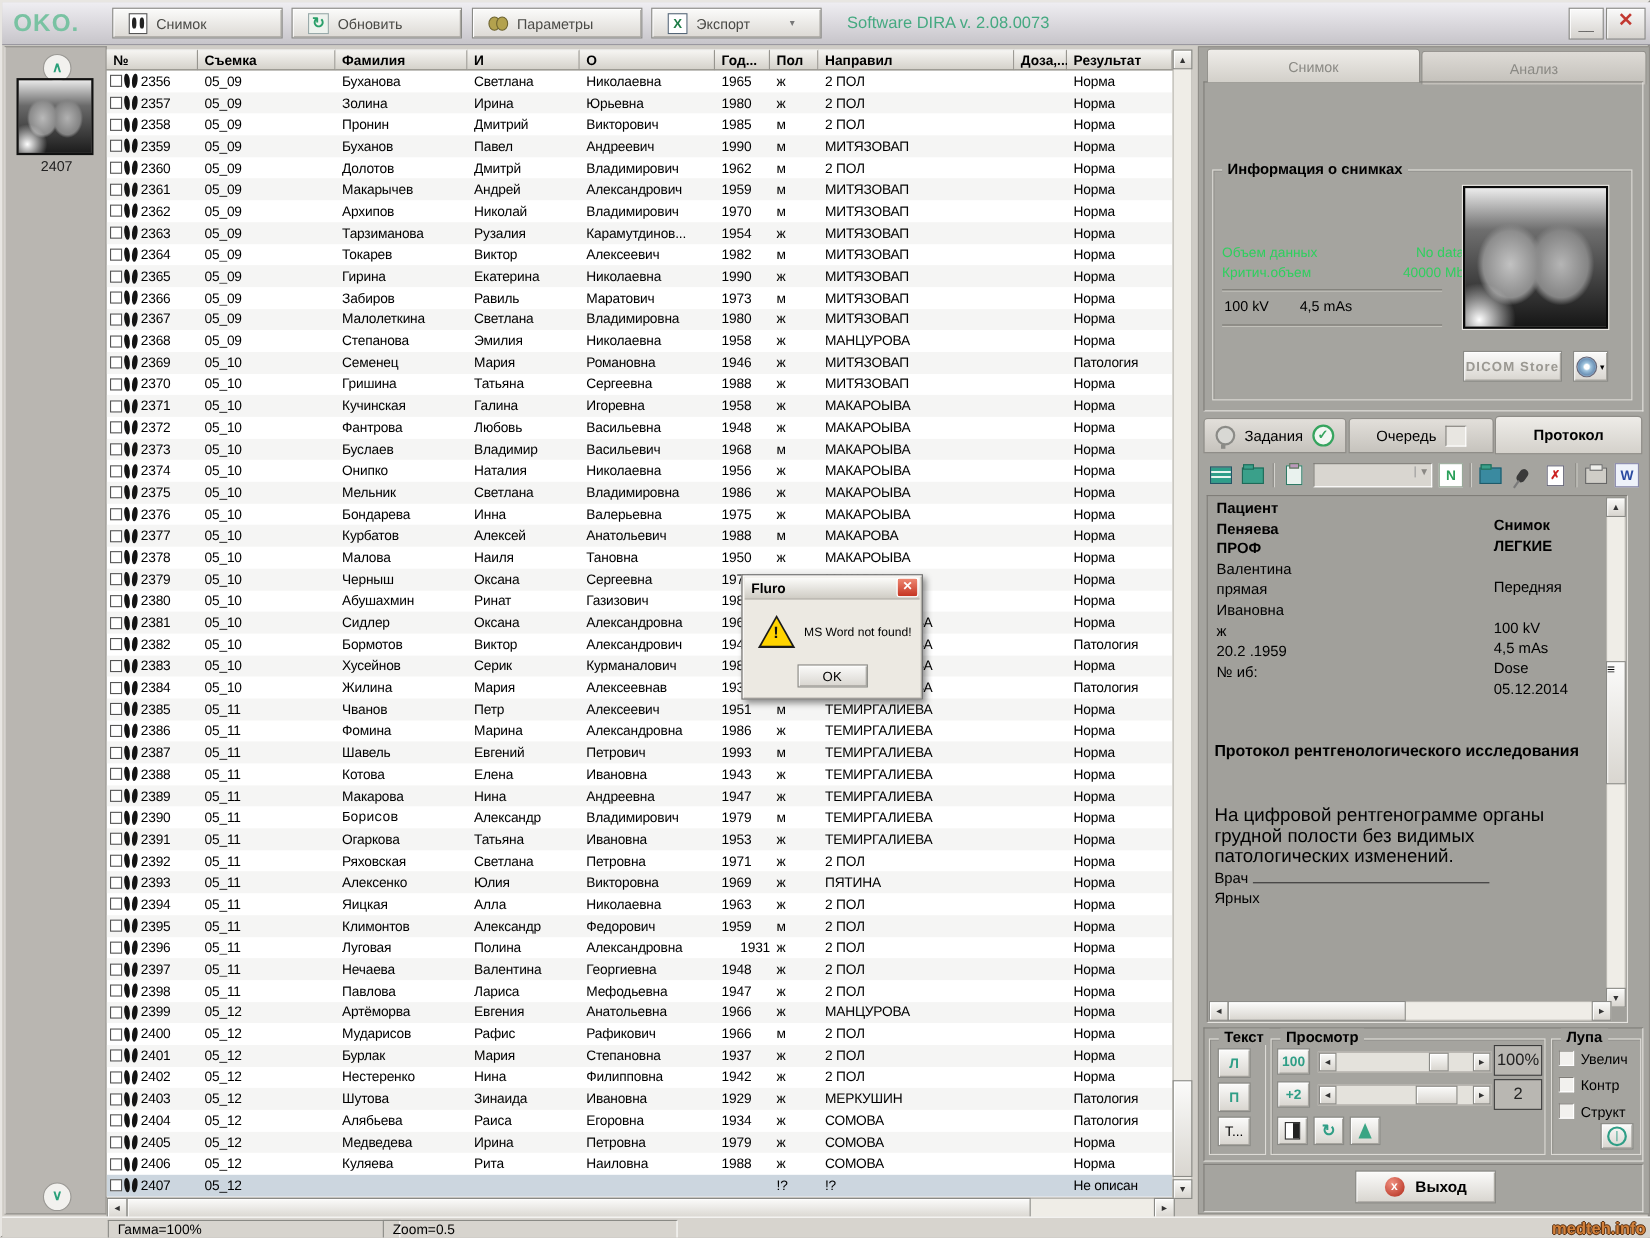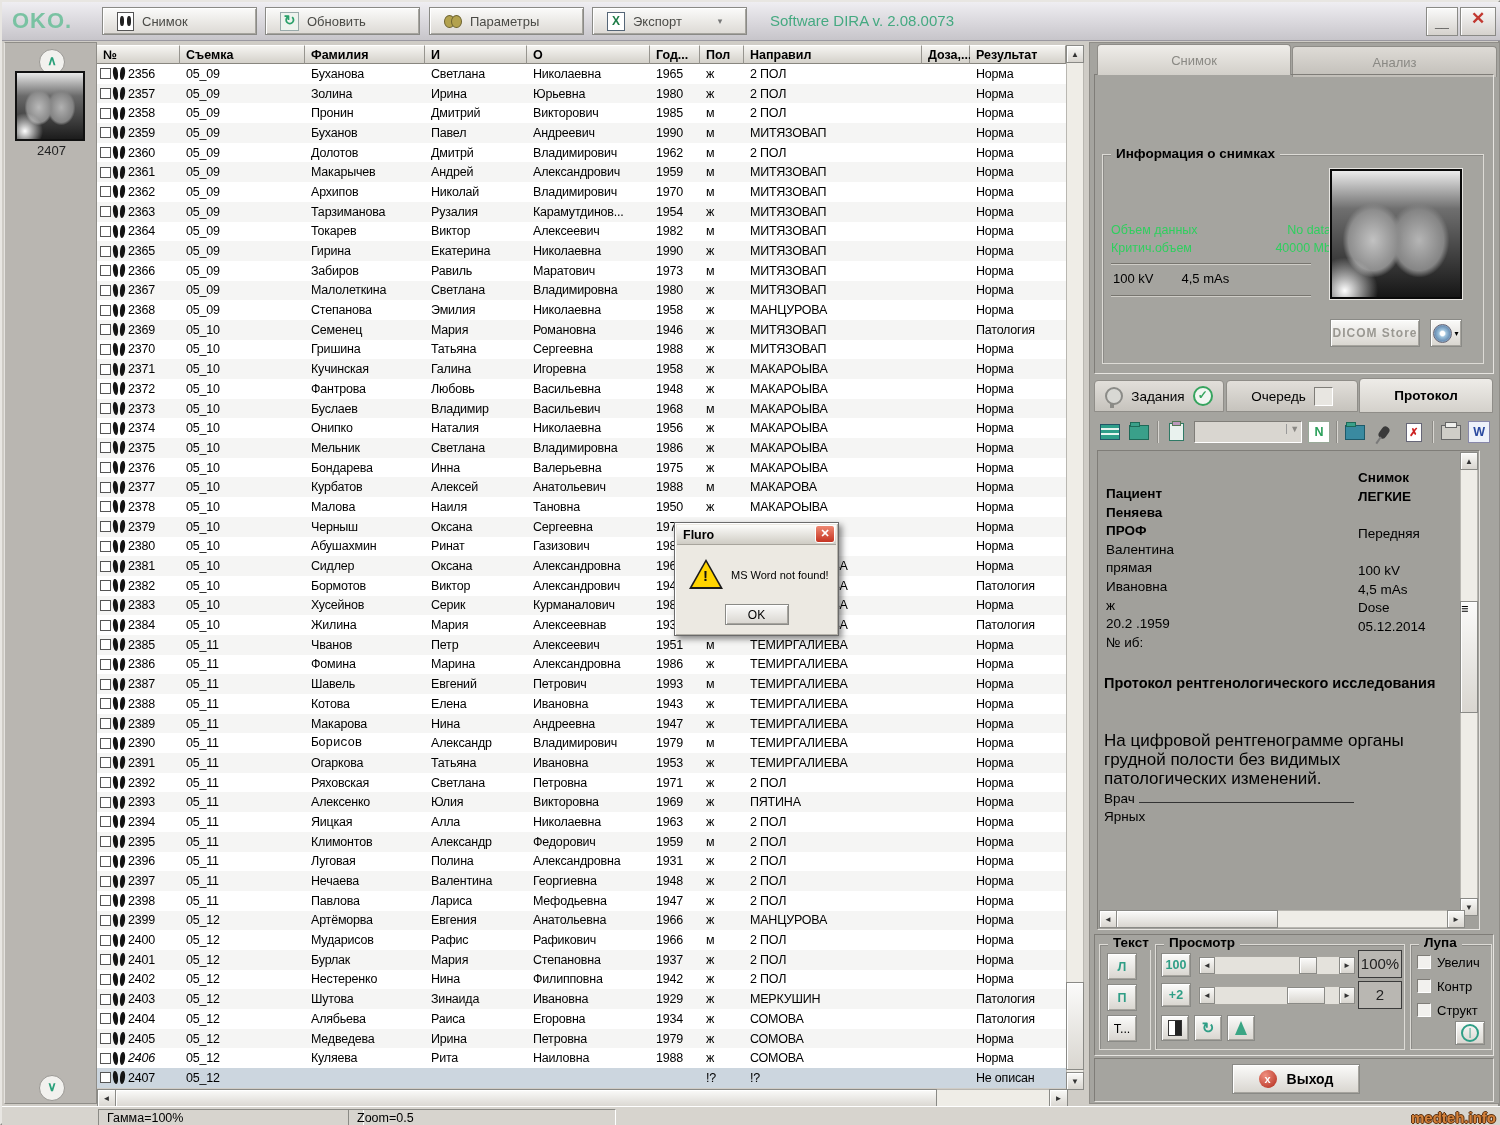--- a/index.html
+++ b/index.html
@@ -821,21 +821,21 @@
       <div class="trow">
         <div class="td numcell" style="width: 83px;">
           <span class="cb"></span>
           <span class="lungs"></span>
           <span>2396</span>
         </div>
         <div class="td" style="width: 125px;">05_11</div>
         <div class="td" style="width: 120px;">Луговая</div>
         <div class="td" style="width: 102px;">Полина</div>
         <div class="td" style="width: 123px;">Александровна</div>
-        <div class="td" style="width: 50px;">1931</div>
+        <div class="td" style="width: 50px; text-align: right;">1931</div>
         <div class="td" style="width: 44px;">ж</div>
         <div class="td" style="width: 178px;">2 ПОЛ</div>
         <div class="td" style="width: 48px;"></div>
         <div class="td" style="width: 96px;">Норма</div>
       </div>
       <div class="trow">
         <div class="td numcell" style="width: 83px;">
           <span class="cb"></span>
           <span class="lungs"></span>
           <span>2397</span>
@@ -972,21 +972,21 @@
         <div class="td" style="width: 120px;">Медведева</div>
         <div class="td" style="width: 102px;">Ирина</div>
         <div class="td" style="width: 123px;">Петровна</div>
         <div class="td" style="width: 50px;">1979</div>
         <div class="td" style="width: 44px;">ж</div>
         <div class="td" style="width: 178px;">СОМОВА</div>
         <div class="td" style="width: 48px;"></div>
         <div class="td" style="width: 96px;">Норма</div>
       </div>
       <div class="trow">
-        <div class="td numcell" style="width: 83px; font-style: italic;">
+        <div class="td numcell" style="width: 83px;">
           <span class="cb"></span>
           <span class="lungs"></span>
           <span>2406</span>
         </div>
         <div class="td" style="width: 125px;">05_12</div>
         <div class="td" style="width: 120px;">Куляева</div>
         <div class="td" style="width: 102px;">Рита</div>
         <div class="td" style="width: 123px;">Наиловна</div>
         <div class="td" style="width: 50px;">1988</div>
         <div class="td" style="width: 44px;">ж</div>
@@ -1099,21 +1099,21 @@
         <span class="ic-docx">✗</span>
       </span>
     <span class="vsep"></span>
     <span class="mini">
         <span class="ic-print"></span>
       </span>
     <span class="mini" style="background:#eef2fa;border:1px solid #88a;color:#2a4aa0;width:20px;height:20px">W</span>
   </div>
 
   <div class="proto">
-    <div id="protoLeft" style="position:absolute;left:8px;top:34px">
+    <div id="protoLeft" style="position:absolute;left:8px;top:2px">
         <div class="pline pbold">Пациент</div>
         <div class="pline pbold">Пеняева</div>
         <div class="pline pbold">ПРОФ</div>
         <div class="pline">Валентина</div>
         <div class="pline">прямая</div>
         <div class="pline">Ивановна</div>
         <div class="pline">ж</div>
         <div class="pline">20.2 .1959</div>
         <div class="pline">№ иб:</div>
       </div>

